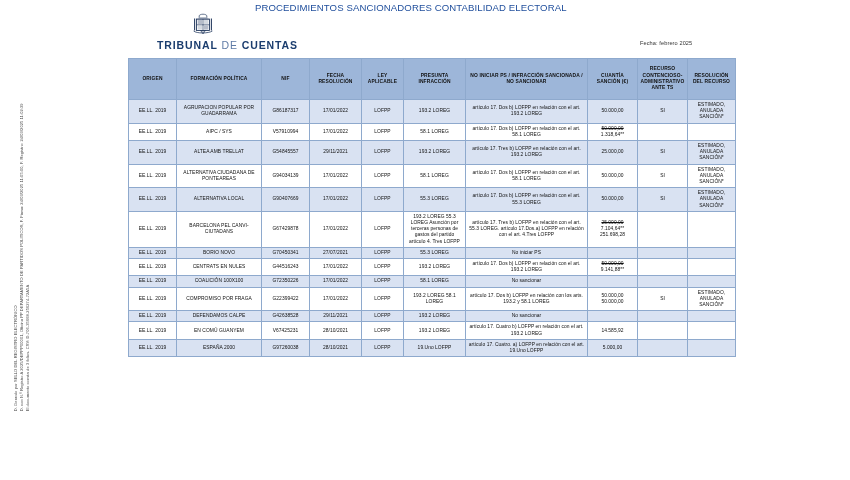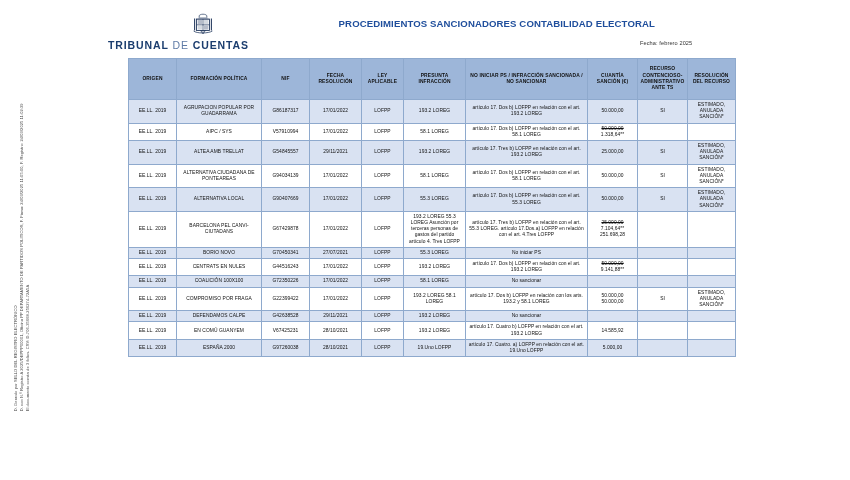--- a/index.html
+++ b/index.html
@@ -43,43 +43,43 @@
     position: absolute;
     left: 0; top: 0;
     width: 850px;
     height: 56px;
   }
   .brand {
     position: absolute;
     left: 108px;
     top: 13px;
     width: 190px;
-    text-align: left;
+    text-align: right;
   }
   .crest {
     display: block;
     margin: 0 auto 1px auto;
   }
   .brand-text {
     font-size: 10.5px;
     letter-spacing: 0.9px;
     color: #1b3d6e;
     font-weight: bold;
     white-space: nowrap;
   }
   .brand-text .light { font-weight: normal; color: #5f7ba6; }
 
   .doc-title {
     position: absolute;
     left: 255px;
-    top: 18px;
+    top: 2px;
     width: 400px;
-    text-align: right;
+    text-align: left;
     color: #1f4e9c;
-    font-weight: bold;
+    font-weight: normal;
     font-size: 9.6px;
     line-height: 11.5px;
     letter-spacing: 0.1px;
   }
   .doc-date {
     position: absolute;
     left: 640px;
     top: 40px;
     font-size: 5.6px;
     color: #333333;

